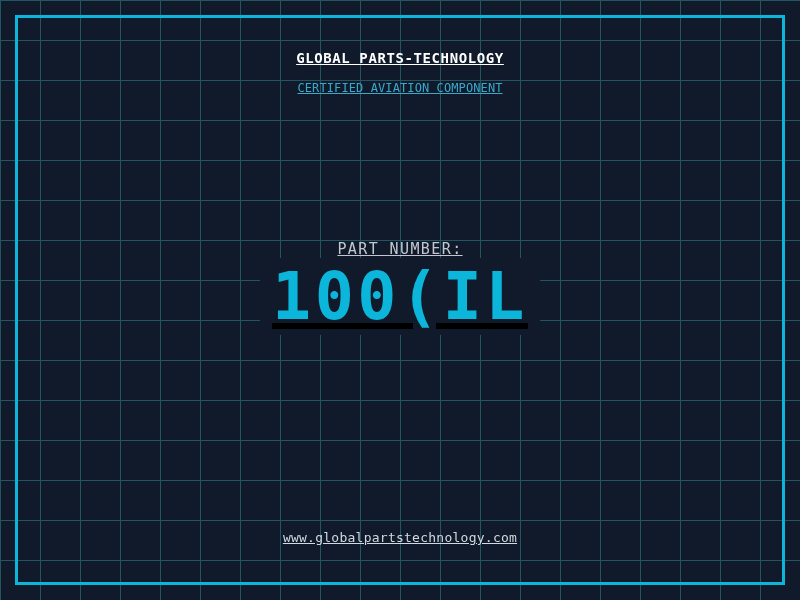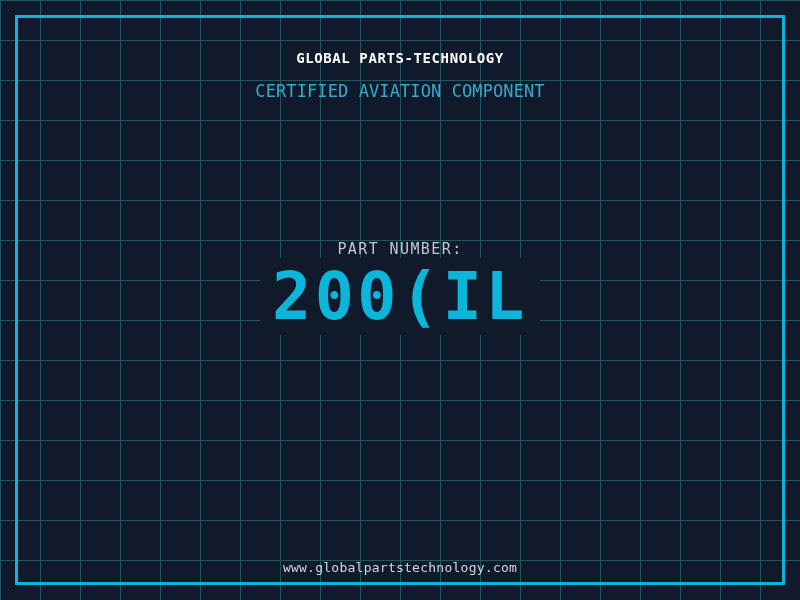--- a/index.html
+++ b/index.html
@@ -32,31 +32,32 @@
     position: absolute;
     top: 15px; left: 15px; right: 15px; bottom: 15px;
     border: 3px solid var(--frame-accent);
   }
   .centered {
     position: absolute;
     left: 50%;
     transform: translateX(-50%);
     white-space: nowrap;
     text-align: center;
+    text-decoration: underline;
   }
   .company-title {
     top: 50px;
     font-size: 14px;
     font-weight: bold;
     letter-spacing: 0.6px;
     color: var(--title-color);
   }
   .certification-subtitle {
     top: 81px;
-    font-size: 17px;
+    font-size: 12px;
     letter-spacing: 0.1px;
     color: var(--subtitle-color);
   }
   .part-number-label {
     top: 240px;
     font-size: 15px;
     letter-spacing: 1.4px;
     color: var(--label-color);
   }
   .part-number-band {
@@ -65,36 +66,36 @@
     padding: 0 12px;
   }
   .part-number-value {
     font-size: 65px;
     font-weight: bold;
     letter-spacing: 3.5px;
     line-height: 77px;
     color: var(--part-number-color);
   }
   .website-url {
-    top: 560px;
+    top: 530px;
     font-size: 13px;
     letter-spacing: 0.25px;
     color: var(--footer-color);
   }
 </style>
 </head>
 <body>
 
 <div class="canvas">
   <div class="frame"></div>
 
   <div class="centered company-title">GLOBAL PARTS-TECHNOLOGY</div>
 
   <div class="centered certification-subtitle">CERTIFIED AVIATION COMPONENT</div>
 
   <div class="centered part-number-label">PART NUMBER:</div>
 
   <div class="centered part-number-band">
-    <div class="part-number-value">200(IL</div>
+    <div class="part-number-value">100(IL</div>
   </div>
 
   <div class="centered website-url">www.globalpartstechnology.com</div>
 </div>
 
 </body></html>

